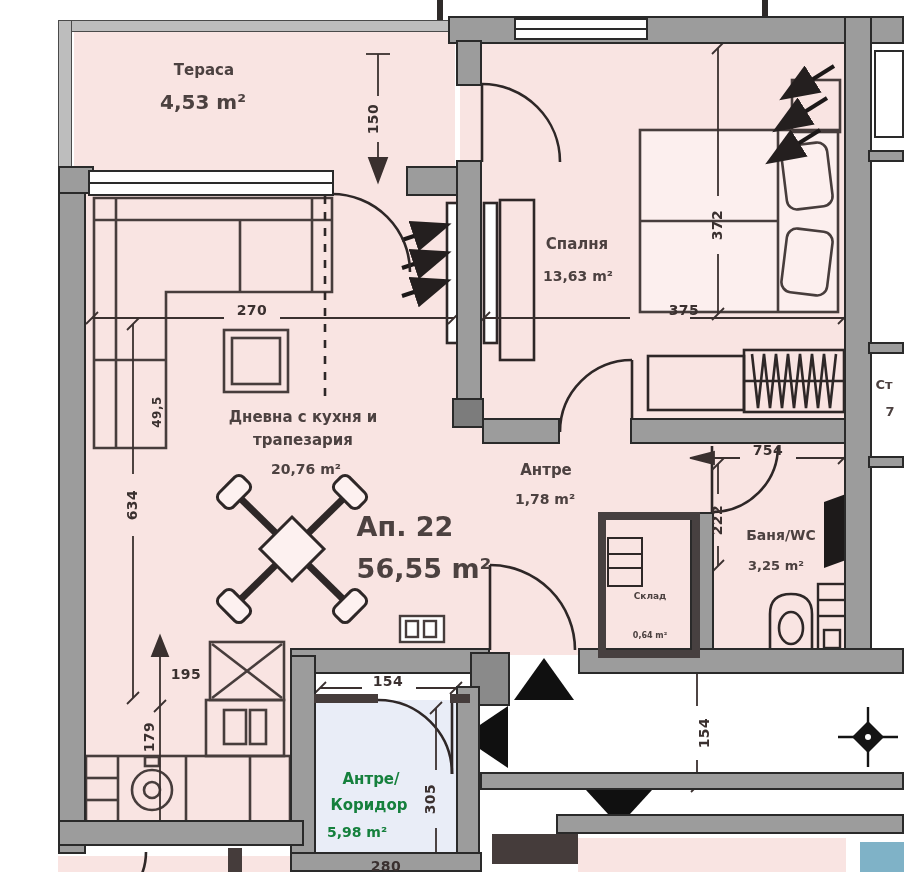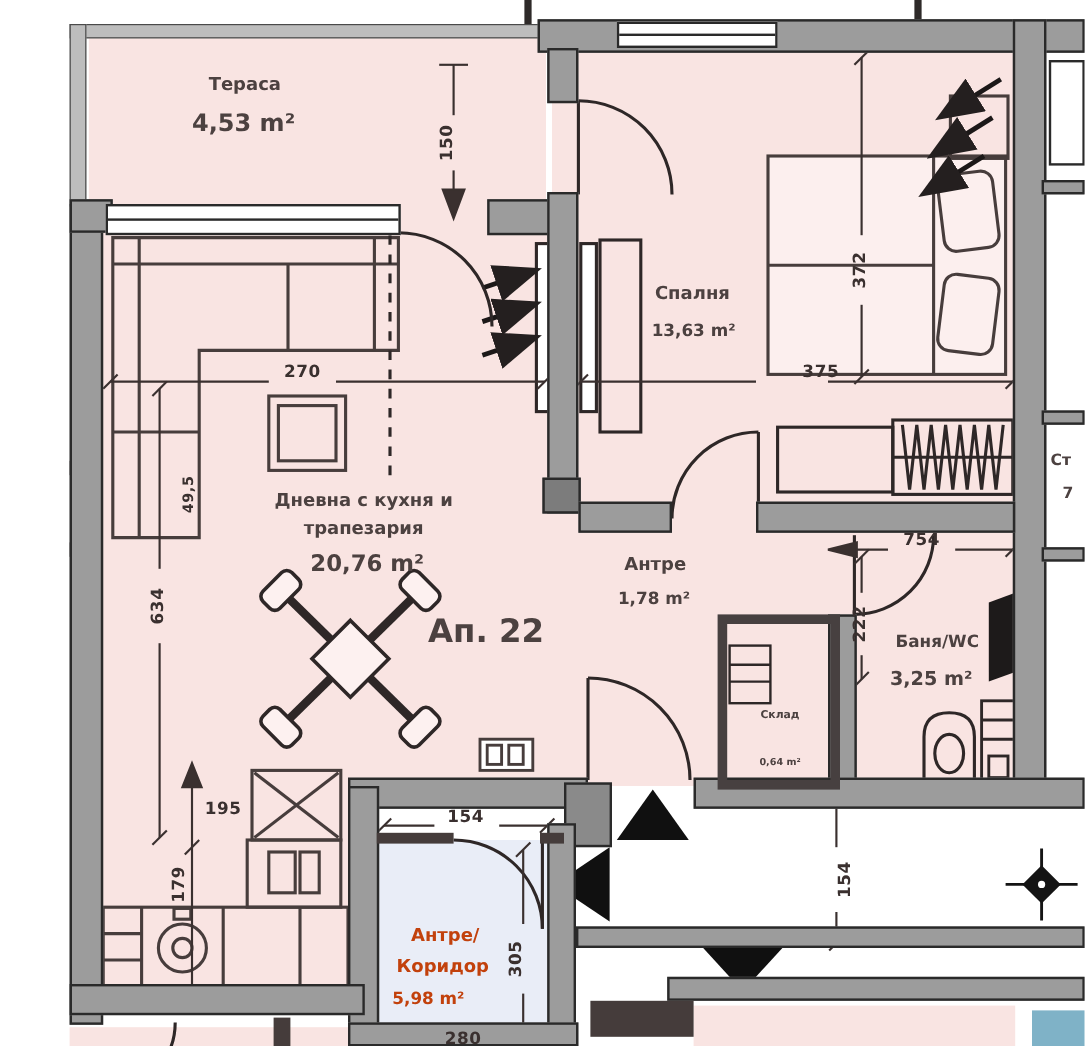--- a/index.html
+++ b/index.html
@@ -8,21 +8,21 @@
   .abs{position:absolute}
   .fill{position:absolute}
   .wall{position:absolute;background:#9c9c9c;border:2px solid #2a2a2a;box-sizing:border-box}
   .wallt{position:absolute;background:#bdbdbd;border:1px solid #4a4a4a;box-sizing:border-box}
   .part{position:absolute;background:#453c3b}
   .win{position:absolute;background:#fff;border:2px solid #2a2a2a;box-sizing:border-box}
   .win::after{content:"";position:absolute;left:0;right:0;top:calc(50% - 1px);height:2px;background:#2a2a2a}
   .box{position:absolute;background:#fff;border:2px solid #2a2a2a;box-sizing:border-box}
   .lbl{position:absolute;transform:translate(-50%,-50%);font-weight:bold;color:#4c4140;
        text-align:left;white-space:nowrap;line-height:1.1}
-  .lbl.blue{color:#c2410c}
+  .lbl.blue{color:#15803d}
   .dim{position:absolute;transform:translate(-50%,-50%);font-weight:bold;font-size:14px;
        color:#3a302f;white-space:nowrap;letter-spacing:.5px}
   .dim.rot{transform:translate(-50%,-50%) rotate(-90deg)}
   svg{position:absolute;left:0;top:0}
 </style>
 </head>
 <body>
 
 <div id="plan">
 
@@ -261,26 +261,27 @@
   <div class="win" style="left:514px;top:18px;width:134px;height:22px"></div>
 
   <div class="abs" style="left:598px;top:512px;width:102px;height:146px;border:8px solid #474040;box-sizing:border-box"></div>
 
   <div class="lbl" style="left:204px;top:70px;font-size:15px">Тераса</div>
   <div class="lbl" style="left:203px;top:102px;font-size:20px">4,53 m²</div>
   <div class="lbl" style="left:577px;top:244px;font-size:15px">Спалня</div>
   <div class="lbl" style="left:578px;top:277px;font-size:14px">13,63 m²</div>
   <div class="lbl" style="left:303px;top:417px;font-size:15px">Дневна с кухня и</div>
   <div class="lbl" style="left:303px;top:440px;font-size:15px">трапезария</div>
-  <div class="lbl" style="left:306px;top:470px;font-size:19px">20,76 m²</div>
+  <div class="lbl" style="left:306px;top:470px;font-size:14px">20,76 m²</div>
   <div class="lbl" style="left:405px;top:527px;font-size:27px">Ап. 22</div>
+  <div class="lbl" style="left:424px;top:569px;font-size:27px">56,55 m²</div>
   <div class="lbl" style="left:546px;top:470px;font-size:15px">Антре</div>
   <div class="lbl" style="left:545px;top:500px;font-size:14px">1,78 m²</div>
   <div class="lbl" style="left:781px;top:536px;font-size:14px">Баня/WC</div>
-  <div class="lbl" style="left:776px;top:566px;font-size:16px">3,25 m²</div>
+  <div class="lbl" style="left:776px;top:566px;font-size:13px">3,25 m²</div>
   <div class="lbl" style="left:650px;top:597px;font-size:9px">Склад</div>
   <div class="lbl" style="left:650px;top:636px;font-size:8px">0,64 m²</div>
   <div class="lbl blue" style="left:371px;top:779px;font-size:15px">Антре/</div>
   <div class="lbl blue" style="left:369px;top:805px;font-size:15px">Коридор</div>
   <div class="lbl blue" style="left:357px;top:833px;font-size:14px">5,98 m²</div>
   <div class="lbl" style="left:884px;top:385px;font-size:13px">Ст</div>
   <div class="lbl" style="left:890px;top:412px;font-size:13px">7</div>
 
   <div class="dim rot" style="left:373px;top:119px">150</div>
   <div class="dim" style="left:252px;top:310px">270</div>

